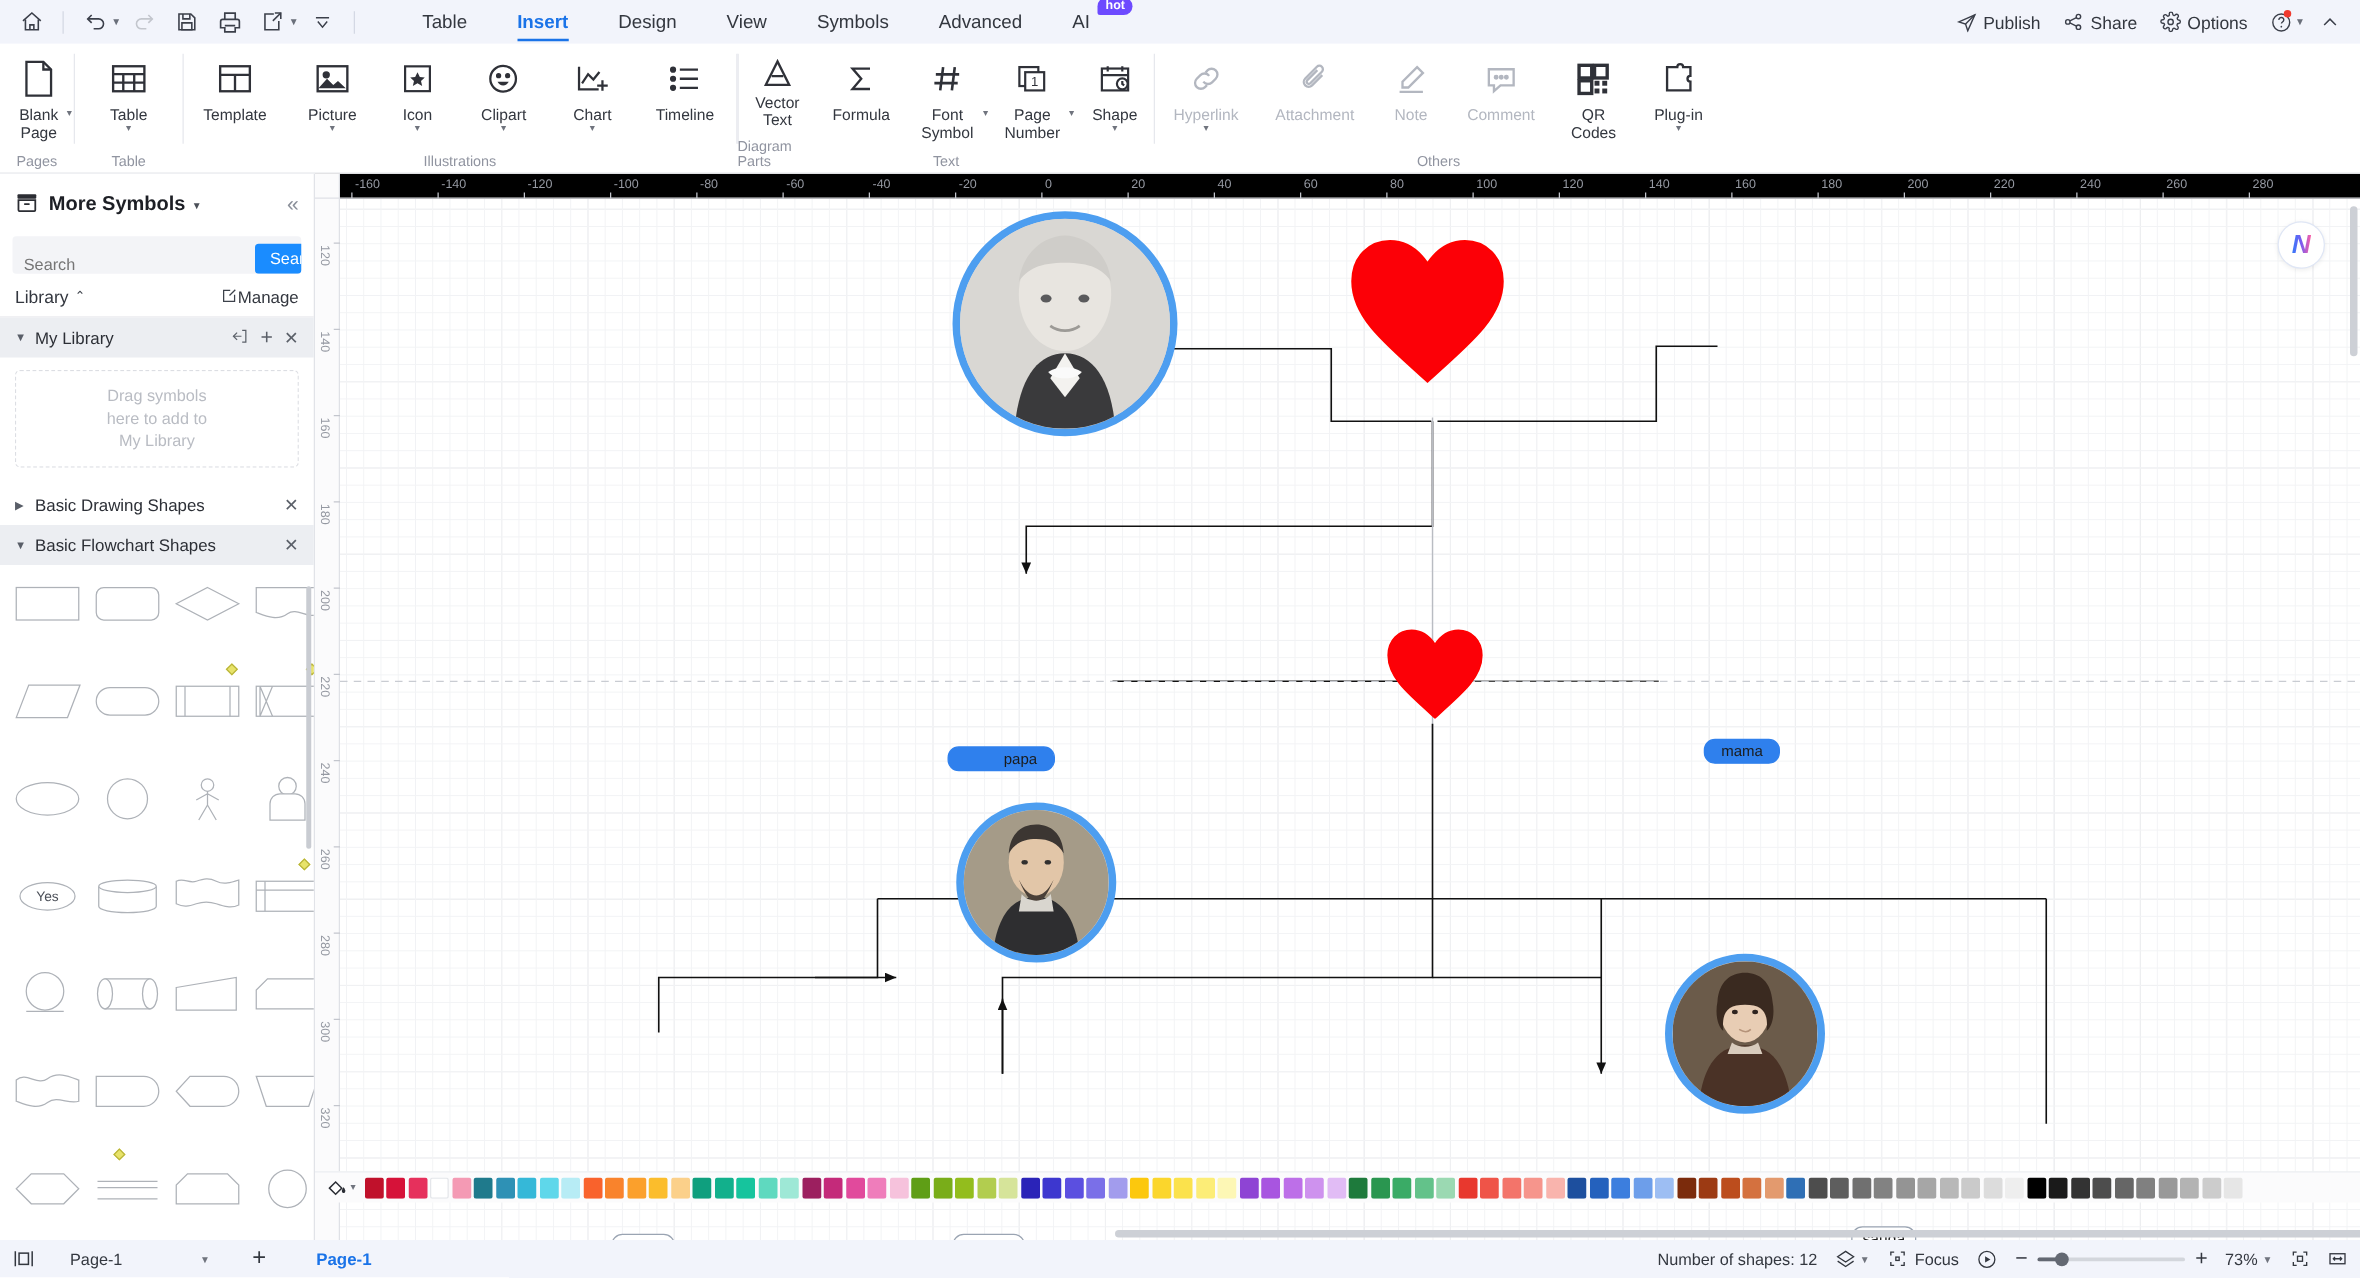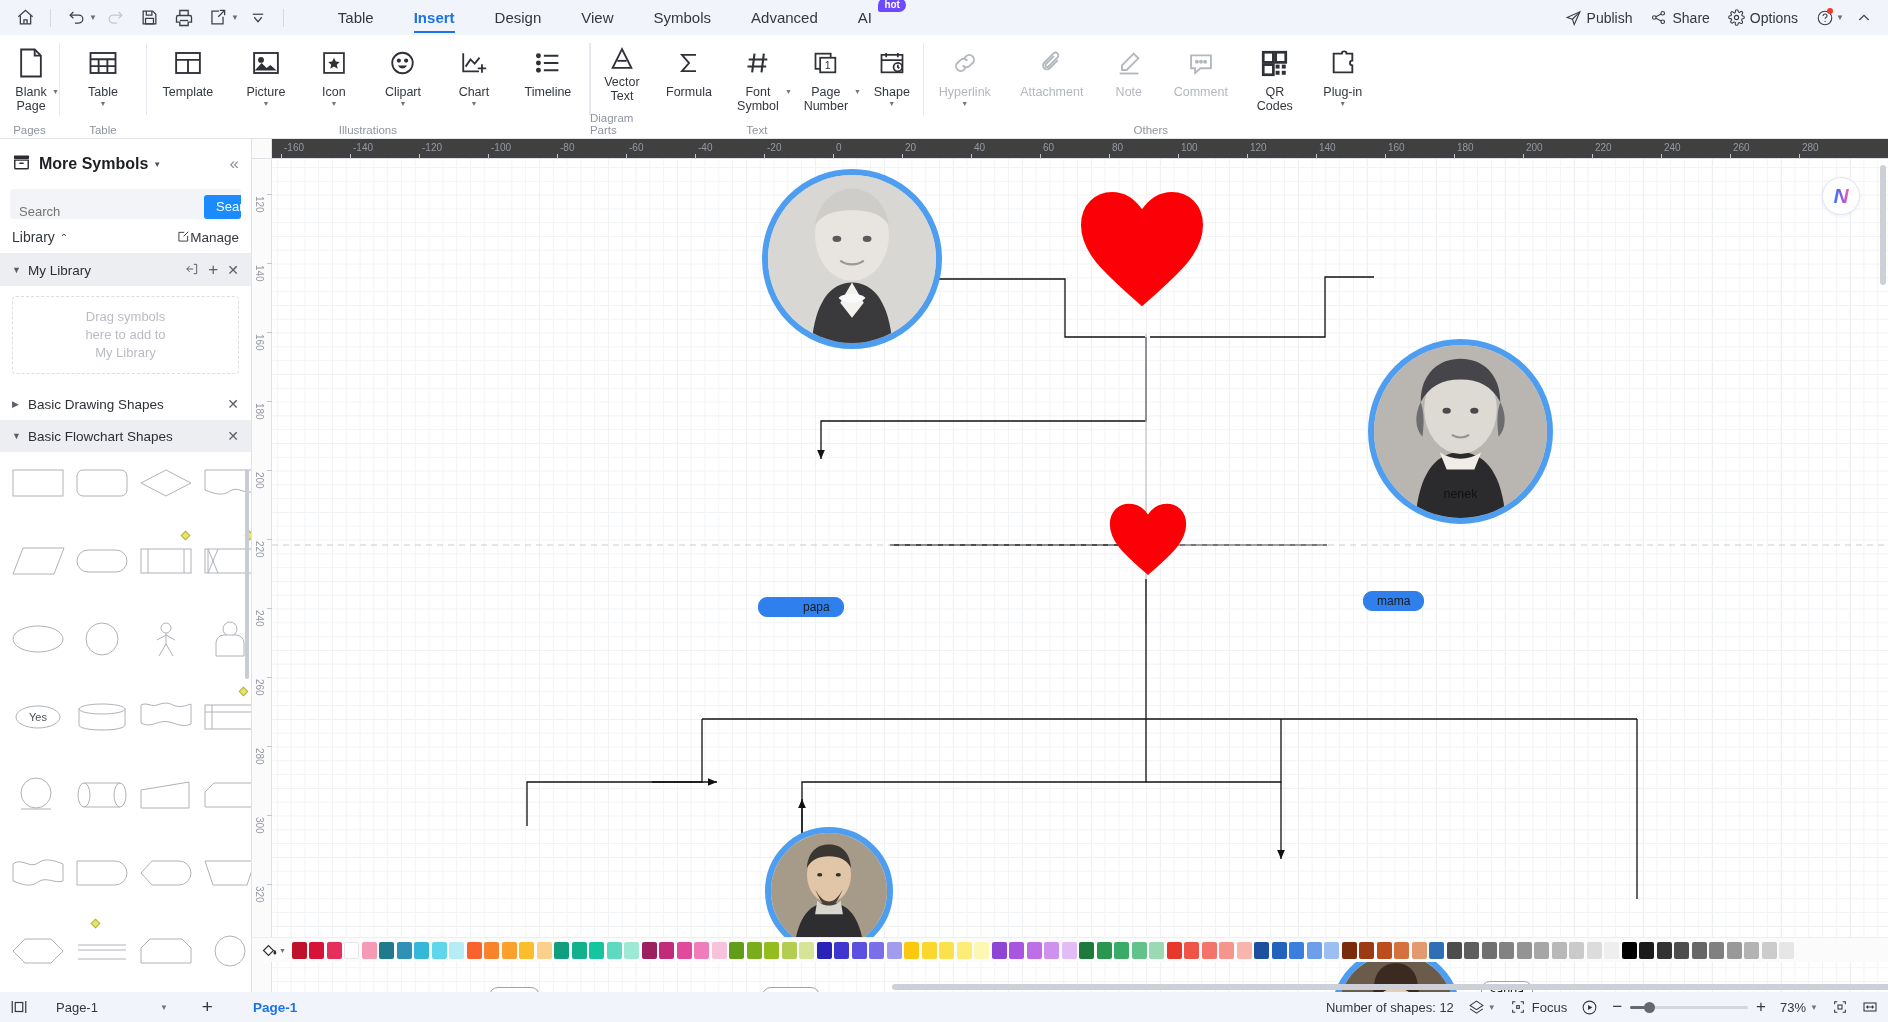--- a/index.html
+++ b/index.html
@@ -90,21 +90,21 @@
     color:#b9bcc3; font-size:13px; line-height:18px; text-align:center;
   }
   .shapegrid { padding:10px 8px 0 12px; display:grid; grid-template-columns:repeat(4,1fr); gap:16px 12px; overflow:hidden; flex:1;}
   .shapecell { height:42px; display:flex; align-items:center; justify-content:center; position:relative; cursor:pointer;}
   .shapecell svg { overflow:visible; }
   .adorn { position:absolute; width:7px; height:7px; background:#e8e36a; border:1px solid #b8b43a; transform:rotate(45deg); top:-8px; left:42px;}
   .lp-scroll { position:absolute; right:2px; top:330px; width:4px; height:210px; background:#c9ccd2; border-radius:2px;}
 
   
   .canvaswrap { flex:1; position:relative; background:#fff; overflow:hidden; }
-  .ruler-h { position:absolute; top:0; left:0; right:0; height:20px; background:#404040; border-bottom:1px solid #dfe1e6; z-index:5;}
+  .ruler-h { position:absolute; top:0; left:0; right:0; height:20px; background:#000000; border-bottom:1px solid #dfe1e6; z-index:5;}
   .ruler-v { position:absolute; top:0; left:0; bottom:0; width:20px; background:#fbfbfc; border-right:1px solid #dfe1e6; z-index:6;}
   .ruler-h .tk { position:absolute; top:0; height:20px; font-size:10px; color:#9599a2; }
   .ruler-h .tk span { position:absolute; left:3px; top:3px; }
   .ruler-h .tk i { position:absolute; left:0; bottom:0; width:1px; height:5px; background:#c3c6cd; }
   .ruler-v .tk { position:absolute; left:0; width:20px; font-size:10px; color:#9599a2; }
   .ruler-v .tk span { position:absolute; left:2px; top:2px; writing-mode:vertical-rl; text-orientation:mixed;}
   .ruler-v .tk i { position:absolute; right:0; top:0; height:1px; width:5px; background:#c3c6cd; }
   .corner { position:absolute; left:0; top:0; width:20px; height:20px; background:#fbfbfc; border-right:1px solid #dfe1e6; border-bottom:1px solid #dfe1e6; z-index:7;}
   .canvas {
     position:absolute; left:20px; top:20px; right:0; bottom:0; overflow:hidden;
@@ -947,35 +947,20 @@
             <path d="M28 30c2-16 14-22 22-22s20 6 22 22c-4-6-10-9-22-9s-18 3-22 9z" fill="#cfcdc9"></path>
             <path d="M26 100c2-24 11-36 24-36s22 12 24 36z" fill="#3a3a3c"></path>
             <path d="M50 64l-7 12 7 9 7-9z" fill="#f3f2ef"></path>
             <path d="M42 73c4-3 12-3 16 0-3 4-13 4-16 0z" fill="#fafafa"></path>
             <ellipse cx="41" cy="38" rx="2.6" ry="1.9" fill="#5a5a5c"></ellipse>
             <ellipse cx="59" cy="38" rx="2.6" ry="1.9" fill="#5a5a5c"></ellipse>
             <path d="M43 51c4 3 10 3 14 0" stroke="#9c9a96" stroke-width="1.3" fill="none"></path>
           </svg>
         </div>
 
-        <div class="node photo-node" style="left:1096px; top:0px; width:185px; height:185px;">
-          <svg class="ph" viewBox="0 0 100 100" preserveAspectRatio="none">
-            <rect width="100" height="100" fill="#b9b6b1"></rect>
-            <path d="M24 100c2-26 12-38 26-38s24 12 26 38z" fill="#2b2b2d"></path>
-            <ellipse cx="50" cy="37" rx="21" ry="26" fill="#ddd9d3"></ellipse>
-            <path d="M27 33c0-17 11-25 23-25s23 8 23 25c-5-9-12-13-23-13s-18 4-23 13z" fill="#46464a"></path>
-            <path d="M27 33c-4 8-3 16 1 20 1-8 1-14-1-20z" fill="#6d6c6e"></path>
-            <path d="M73 33c4 8 3 16-1 20-1-8-1-14 1-20z" fill="#6d6c6e"></path>
-            <ellipse cx="42" cy="38" rx="2.4" ry="1.7" fill="#4a4a4c"></ellipse>
-            <ellipse cx="58" cy="38" rx="2.4" ry="1.7" fill="#4a4a4c"></ellipse>
-            <path d="M45 52c3 2 7 2 10 0" stroke="#96938e" stroke-width="1.2" fill="none"></path>
-            <path d="M38 62c7 5 17 5 24 0l-4 10h-16z" fill="#f0ede8"></path>
-          </svg>
-          <span class="label-free" style="left:0;right:0;bottom:17px;">nenek</span>
-        </div>
 
         <div class="node photo-node" style="left:493px; top:303px; width:128px; height:128px;">
           <svg class="ph" viewBox="0 0 100 100" preserveAspectRatio="none">
             <rect width="100" height="100" fill="#a59b88"></rect>
             <path d="M20 100c3-28 14-40 30-40s27 12 30 40z" fill="#2e2e30"></path>
             <ellipse cx="50" cy="36" rx="19" ry="24" fill="#e2c6a8"></ellipse>
             <path d="M31 30c1-14 9-20 19-20s18 6 19 20c-4-7-10-10-19-10s-15 3-19 10z" fill="#3c3632"></path>
             <path d="M38 48c4 10 8 16 12 16s8-6 12-16c-4 8-8 11-12 11s-8-3-12-11z" fill="#4a4038"></path>
             <path d="M40 58c4 6 16 6 20 0l2 12H38z" fill="#d9d6cf"></path>
             <ellipse cx="42" cy="36" rx="2.2" ry="1.6" fill="#32302f"></ellipse>

